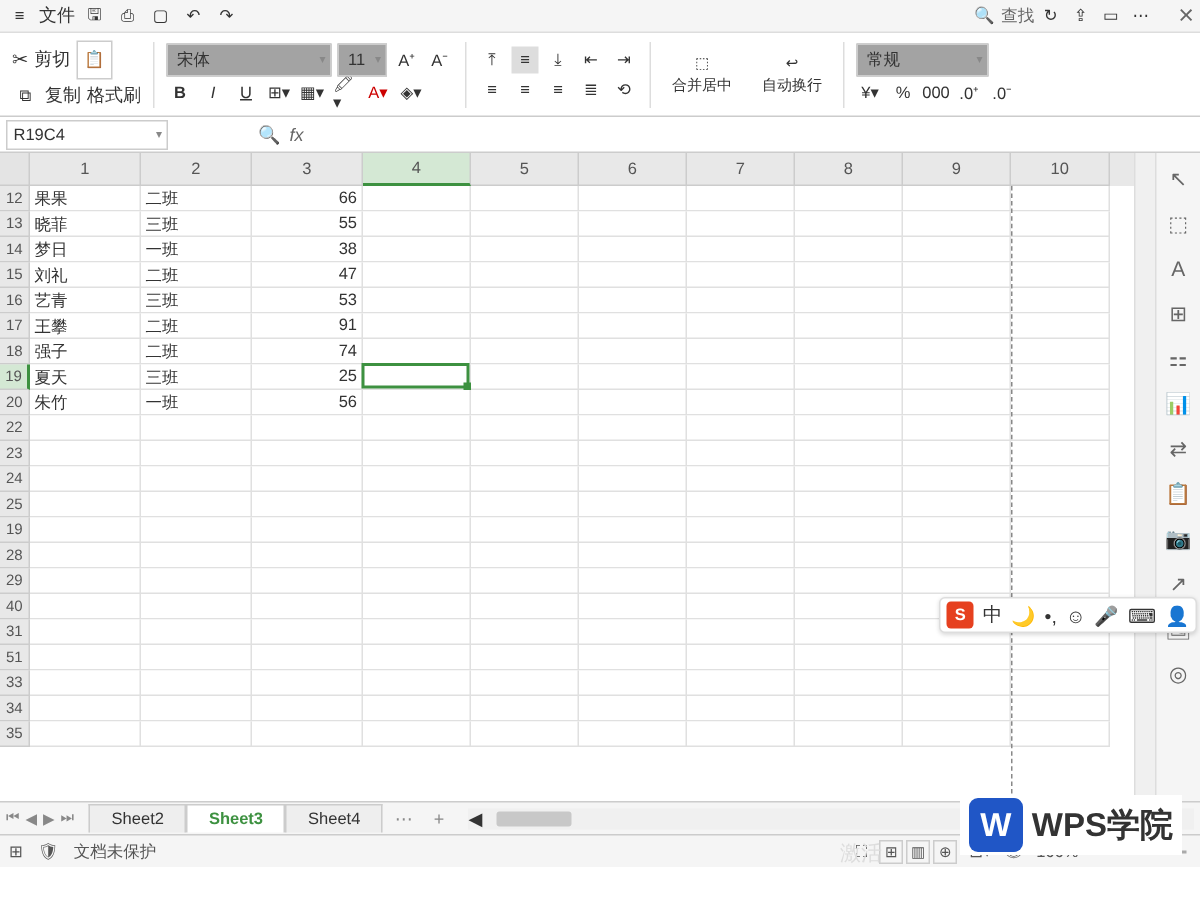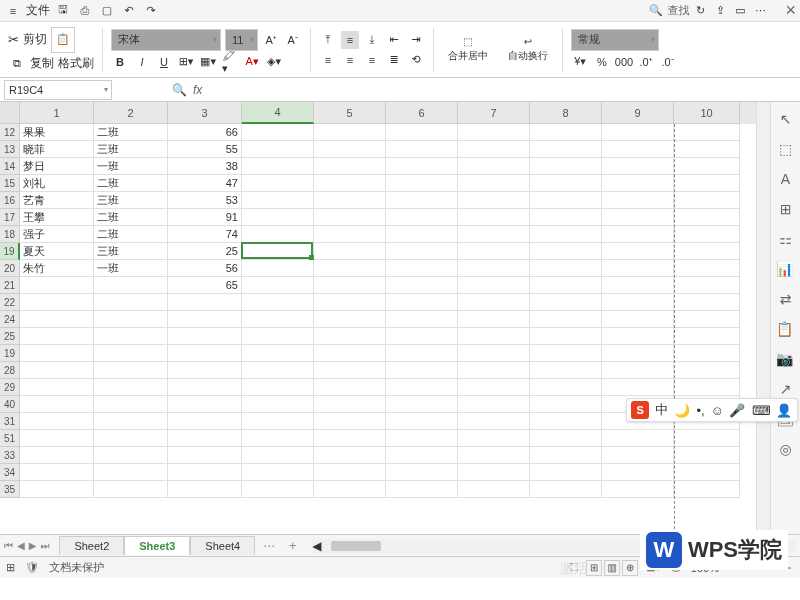--- a/index.html
+++ b/index.html
@@ -303,34 +303,34 @@
           <div class="cell num" style="width: 74px;">56</div>
           <div class="cell" style="width: 72px;"></div>
           <div class="cell" style="width: 72px;"></div>
           <div class="cell" style="width: 72px;"></div>
           <div class="cell" style="width: 72px;"></div>
           <div class="cell" style="width: 72px;"></div>
           <div class="cell" style="width: 72px;"></div>
           <div class="cell" style="width: 66px;"></div>
         </div>
         <div class="row">
-          <div class="rowhdr">21</div>
-          <div class="cell" style="width: 74px;"></div>
-          <div class="cell" style="width: 74px;"></div>
-          <div class="cell num" style="width: 74px;">65</div>
-          <div class="cell" style="width: 72px;"></div>
-          <div class="cell" style="width: 72px;"></div>
-          <div class="cell" style="width: 72px;"></div>
-          <div class="cell" style="width: 72px;"></div>
-          <div class="cell" style="width: 72px;"></div>
-          <div class="cell" style="width: 72px;"></div>
-          <div class="cell" style="width: 66px;"></div>
-        </div>
-        <div class="row">
           <div class="rowhdr">22</div>
+          <div class="cell" style="width: 74px;"></div>
+          <div class="cell" style="width: 74px;"></div>
+          <div class="cell num" style="width: 74px;"></div>
+          <div class="cell" style="width: 72px;"></div>
+          <div class="cell" style="width: 72px;"></div>
+          <div class="cell" style="width: 72px;"></div>
+          <div class="cell" style="width: 72px;"></div>
+          <div class="cell" style="width: 72px;"></div>
+          <div class="cell" style="width: 72px;"></div>
+          <div class="cell" style="width: 66px;"></div>
+        </div>
+        <div class="row">
+          <div class="rowhdr">23</div>
           <div class="cell" style="width: 74px;"></div>
           <div class="cell" style="width: 74px;"></div>
           <div class="cell num" style="width: 74px;"></div>
           <div class="cell" style="width: 72px;"></div>
           <div class="cell" style="width: 72px;"></div>
           <div class="cell" style="width: 72px;"></div>
           <div class="cell" style="width: 72px;"></div>
           <div class="cell" style="width: 72px;"></div>
           <div class="cell" style="width: 72px;"></div>
           <div class="cell" style="width: 66px;"></div>

